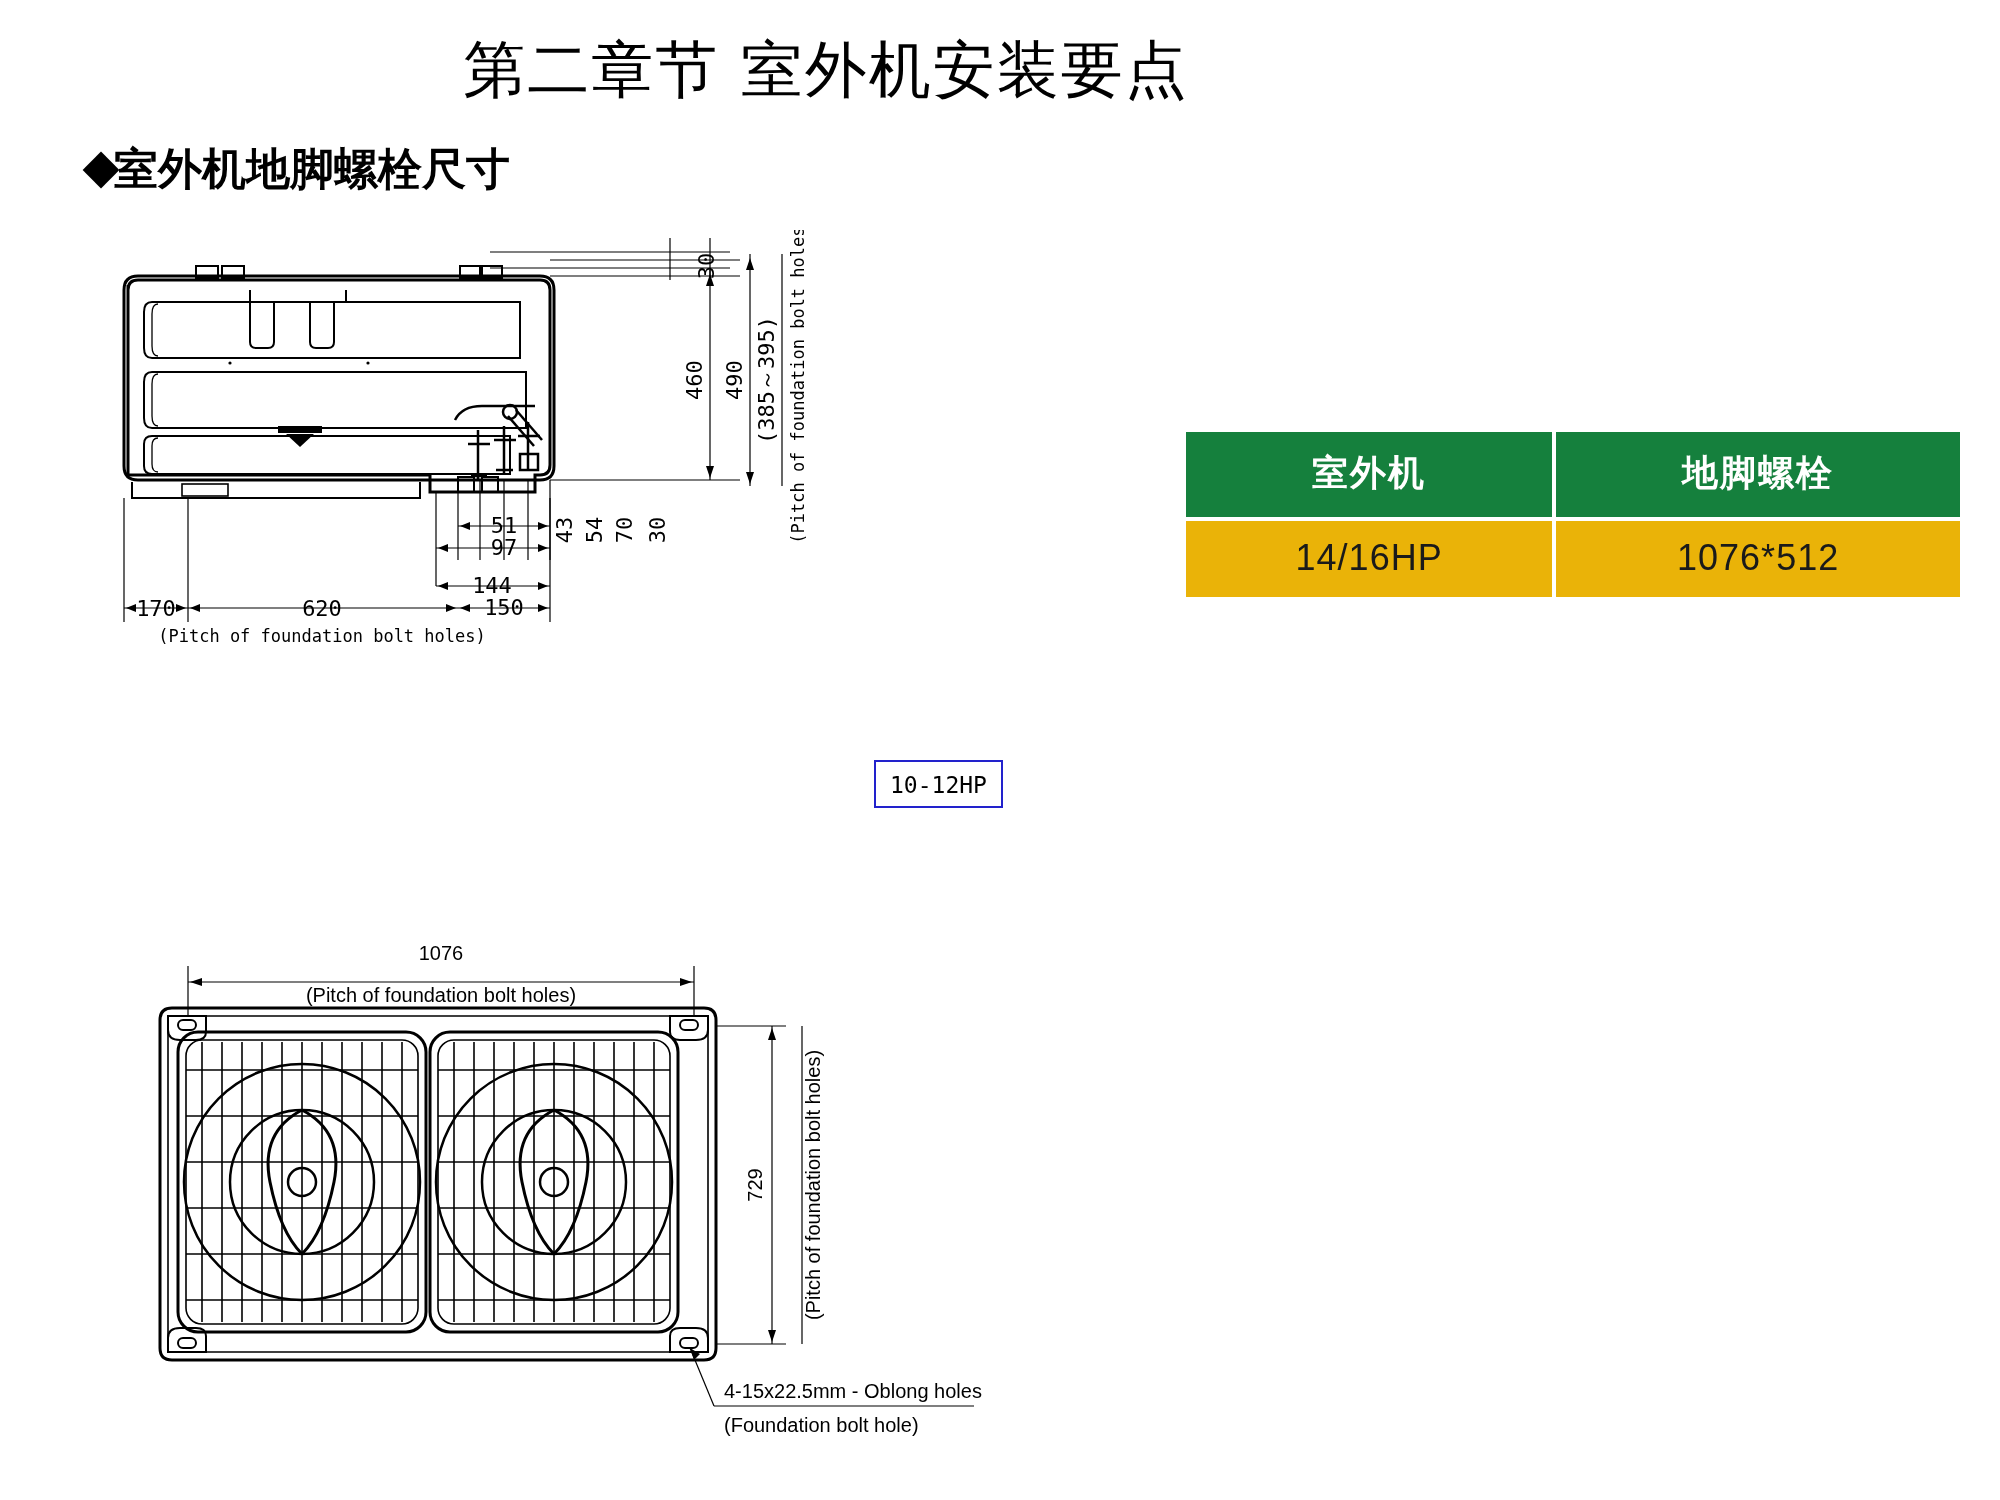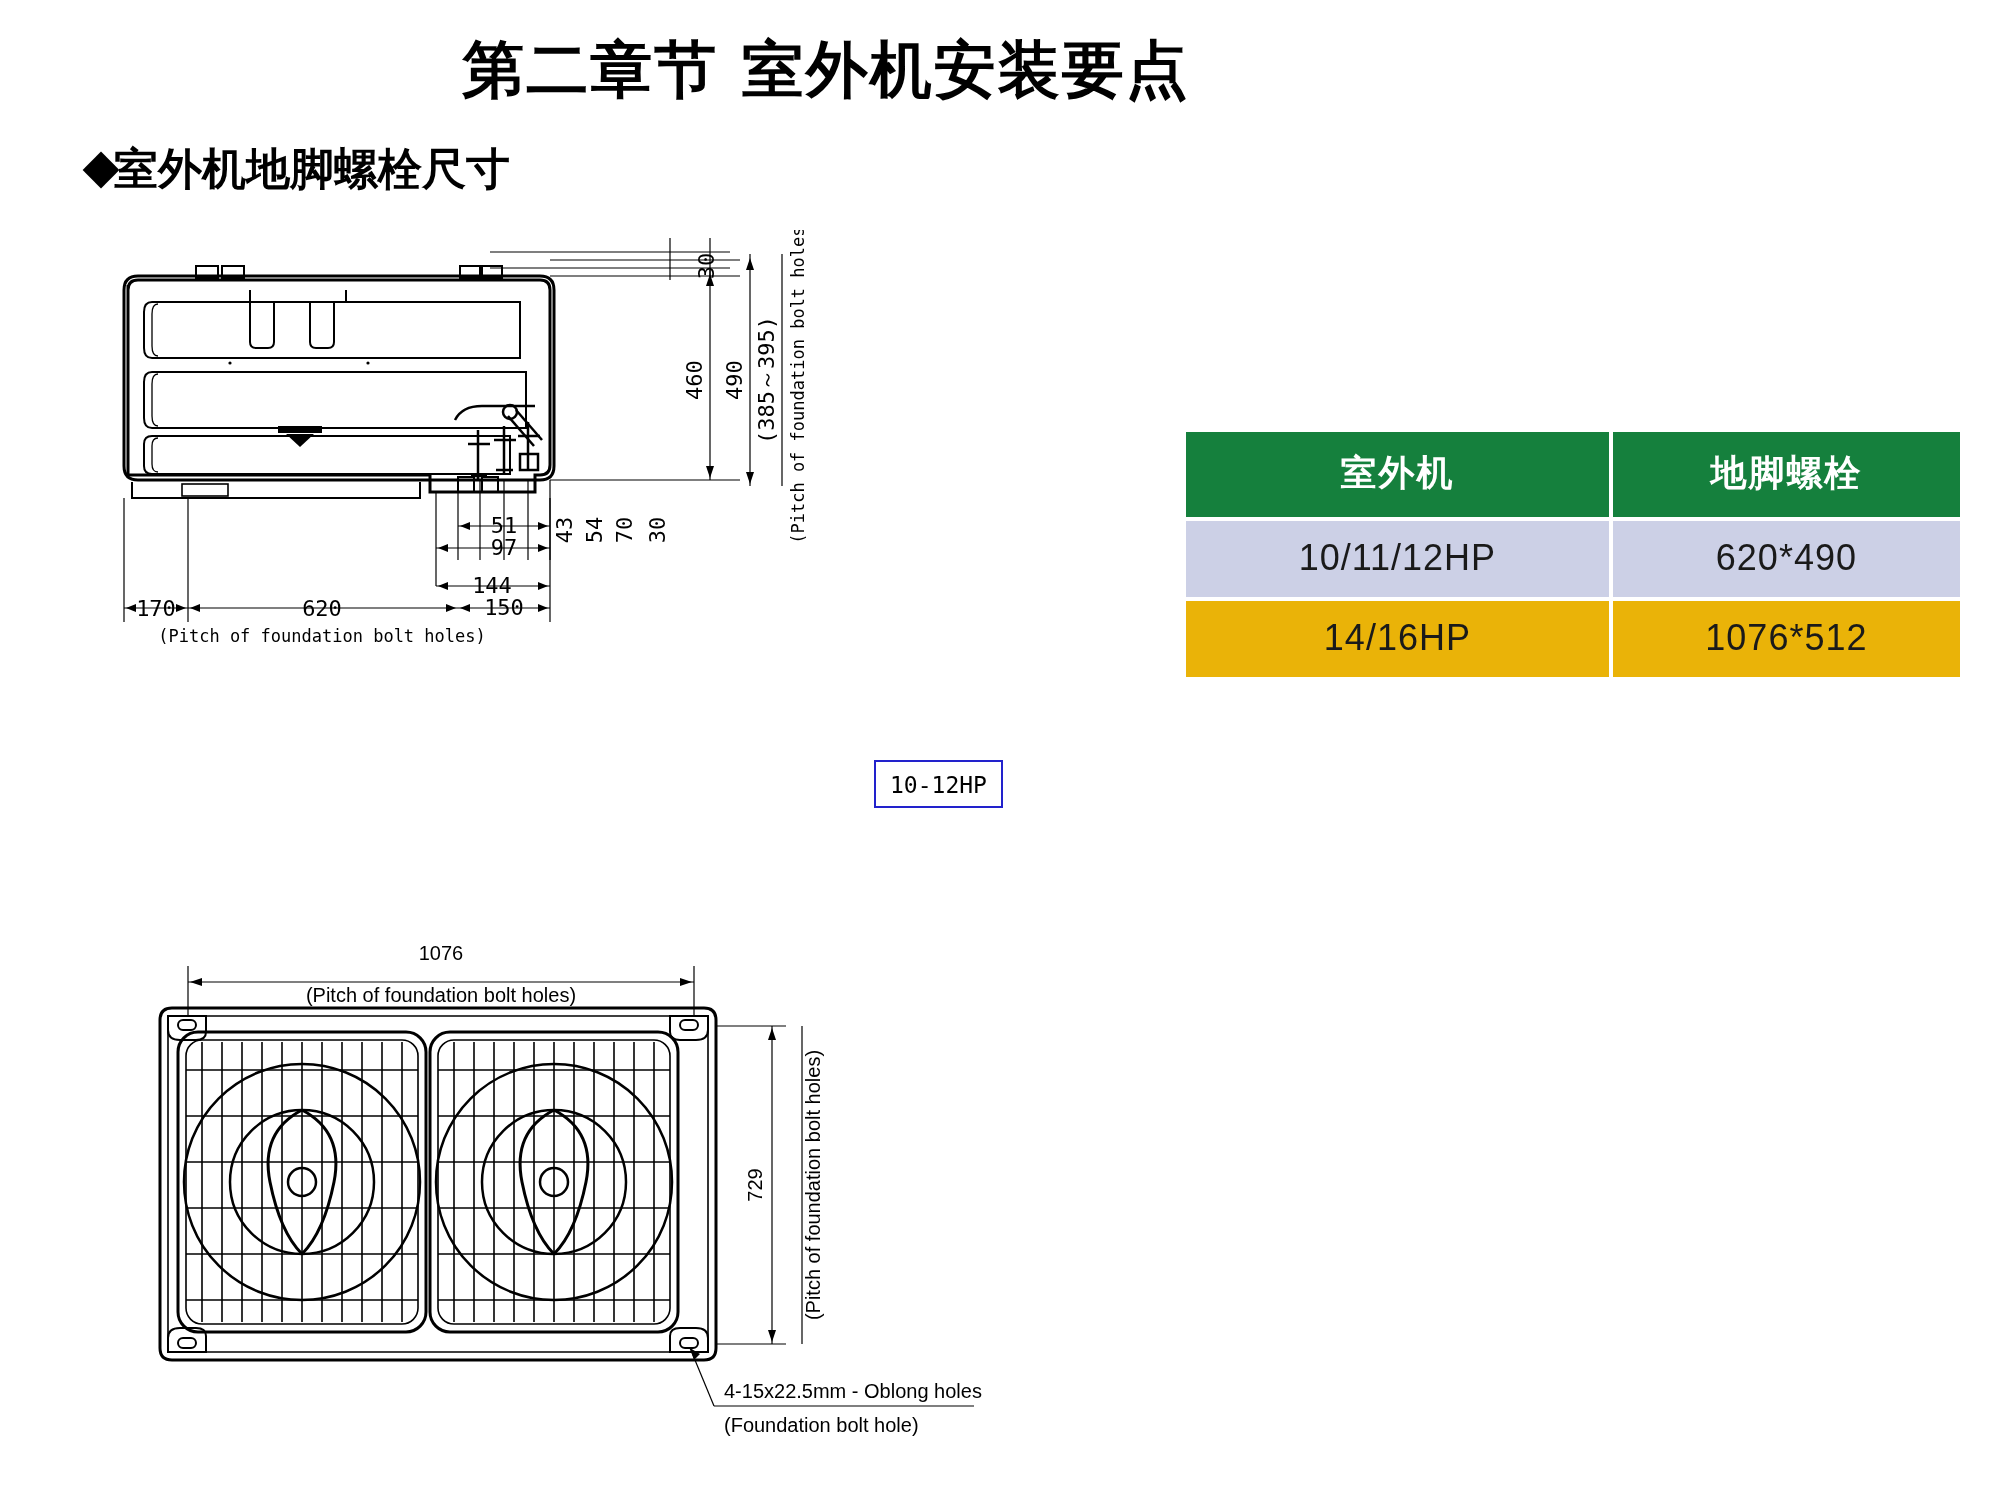--- a/index.html
+++ b/index.html
@@ -10,21 +10,21 @@
     color:#000;
     position:relative;
     overflow:hidden;
   }
   .page{position:absolute;inset:0;}
 
   
   .title{
     position:absolute;top:28px;left:0;width:1652px;
     text-align:center;
-    font-size:62px;font-weight:bold;
+    font-size:62px;font-weight:normal;
     letter-spacing:2px;
     font-family:"DejaVu Sans","Liberation Sans",sans-serif;
   }
   .subtitle{
     position:absolute;top:140px;left:88px;
     font-size:44px;font-weight:bold;
     display:flex;align-items:center;gap:0;
     font-family:"DejaVu Sans","Liberation Sans",sans-serif;
   }
   .diamond{
@@ -359,24 +359,20 @@
   </div>
 
   <table class="spec-table">
     <thead>
       <tr>
         <th>室外机</th>
         <th>地脚螺栓</th>
       </tr>
     </thead>
     <tbody>
-      <tr class="row-a">
-        <td>10/11/12HP</td>
-        <td>620*490</td>
-      </tr>
       <tr class="row-b">
         <td>14/16HP</td>
         <td>1076*512</td>
       </tr>
     </tbody>
   </table>
 
 </div>
 
 </body></html>

